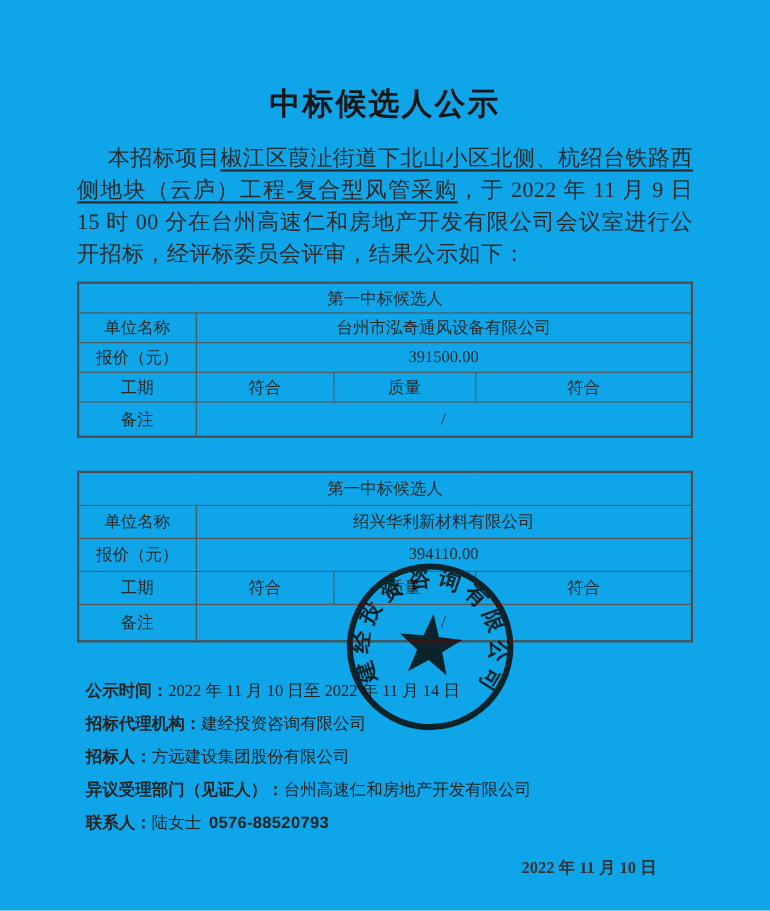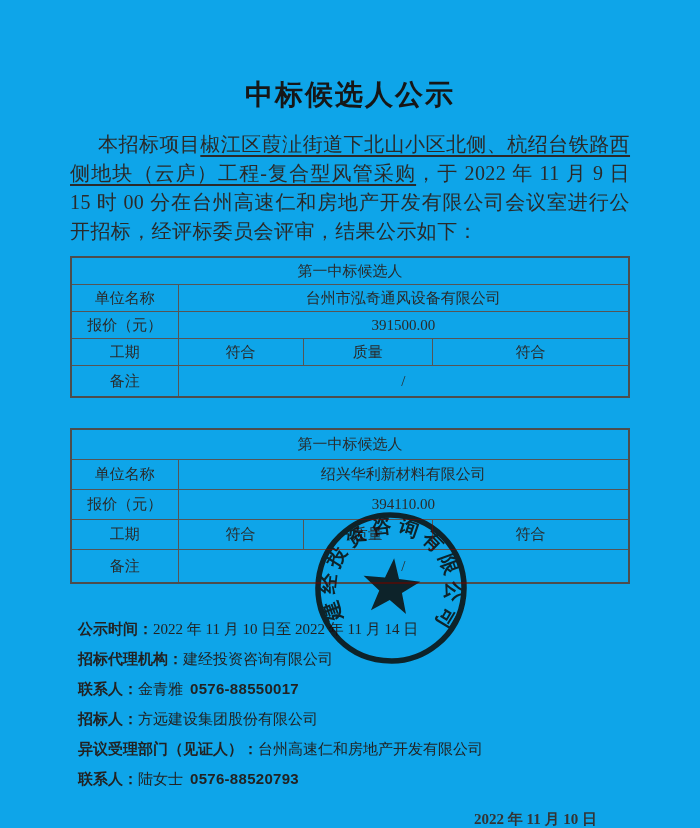--- a/index.html
+++ b/index.html
@@ -133,23 +133,20 @@
     </table>
 
     <div class="footer">
       <div class="fline">
         <span class="flabel">公示时间：</span><span class="fvalue">2022 年 11 月 10 日至 2022 年 11 月 14 日</span>
       </div>
       <div class="fline">
         <span class="flabel">招标代理机构：</span><span class="fvalue">建经投资咨询有限公司</span>
       </div>
       <div class="fline">
-        <span class="flabel">联系人：</span><span class="fvalue">金青雅</span><span class="fphone">0576-88550017</span>
-      </div>
-      <div class="fline">
         <span class="flabel">招标人：</span><span class="fvalue">方远建设集团股份有限公司</span>
       </div>
       <div class="fline">
         <span class="flabel">异议受理部门（见证人）：</span><span class="fvalue">台州高速仁和房地产开发有限公司</span>
       </div>
       <div class="fline">
         <span class="flabel">联系人：</span><span class="fvalue">陆女士</span><span class="fphone">0576-88520793</span>
       </div>
     </div>
 

